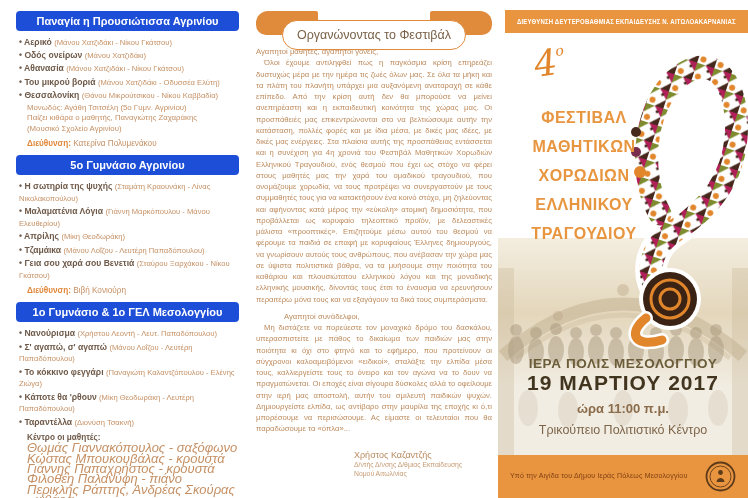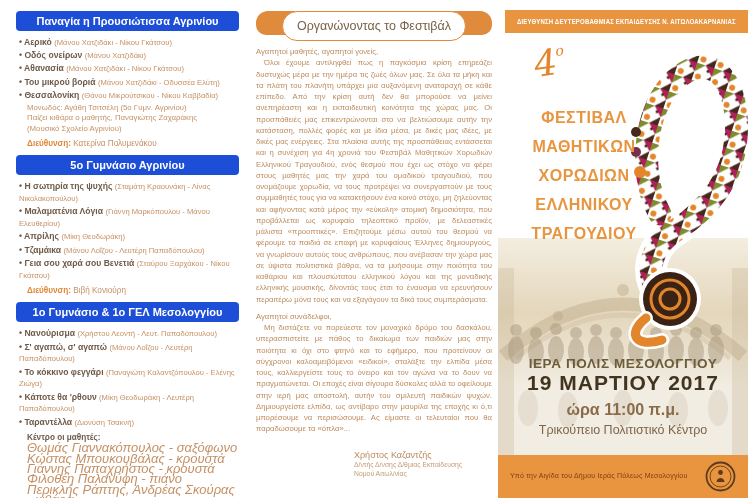--- a/index.html
+++ b/index.html
@@ -21,27 +21,27 @@
   .dir-nm{color:#C59064;}
   .players-label{font-size:8.2px;font-weight:bold;color:#6F5A49;margin:5px 0 1px 11px;}
   .players div{font-size:13px;line-height:10.3px;color:#C59064;margin-left:11px;font-style:italic;}
 
   
   .col-mid{position:absolute;left:256px;top:8px;width:236px;}
   .mid-header{position:relative;height:32px;margin-bottom:6px;}
   .wing{position:absolute;top:3px;width:62px;height:24px;background:#E08A3C;}
   .wing.l{left:0;border-radius:12px 2px 2px 10px;}
   .wing.r{right:0;border-radius:2px 12px 10px 2px;}
-  .mid-pill{position:absolute;left:26px;right:26px;top:3px;height:28px;background:#fff;
+  .mid-pill{position:absolute;left:26px;right:26px;top:12px;height:28px;background:#fff;
         border:1.6px solid #E08A3C;border-radius:15px;color:#7A6148;font-size:12.5px;
         text-align:center;line-height:28px;z-index:1;}
   .mid-body{font-size:7.7px;line-height:11.25px;color:#BD8A5C;text-align:justify;}
   .mid-body p{margin:0;}
   .mid-body p.ind{text-indent:8px;}
-  .mid-body p.gap{margin-top:6px;}
+  .mid-body p.gap{margin-top:6px;margin-left:28px;}
   .signature{margin-top:15px;margin-left:98px;text-align:left;}
   .sig-name{font-size:9px;color:#B98A5E;}
   .sig-title{font-size:6.8px;line-height:9px;color:#C59B72;}
 
   
   .col-right{position:absolute;left:498px;top:0;width:250px;height:498px;}
   .dir-banner{position:absolute;left:7px;right:0;top:10px;height:23px;background:#E9953F;
         color:#fff;font-size:6.4px;font-weight:bold;text-align:center;line-height:23px;z-index:3;}
   .dir-banner span{display:inline-block;transform:scaleX(.94);letter-spacing:.2px;}
   .edition{position:absolute;left:36px;top:42px;z-index:3;color:#E2862C;
@@ -49,21 +49,21 @@
   .edition sup{font-size:14px;vertical-align:18px;}
   .fest-title{position:absolute;left:0;top:103px;width:172px;text-align:center;z-index:3;
         color:#E8953F;font-weight:bold;font-size:16px;letter-spacing:.5px;line-height:29px;}
   .photo{position:absolute;left:0;top:238px;width:250px;height:217px;z-index:1;opacity:.8;}
   .clef{position:absolute;left:108px;top:52px;width:142px;height:300px;z-index:2;}
   .location{position:absolute;left:0;top:356px;width:100%;text-align:center;z-index:3;
         font-size:13.5px;font-weight:bold;letter-spacing:.6px;color:#6B5C3A;}
   .date{position:absolute;left:0;top:371px;width:100%;text-align:center;z-index:3;
         font-size:21px;font-weight:bold;letter-spacing:1px;color:#42351F;}
   .time{position:absolute;left:0;top:401px;width:100%;text-align:center;z-index:3;
-        font-size:16px;font-weight:bold;color:#8A6B4A;}
+        font-size:13px;font-weight:bold;color:#8A6B4A;}
   .venue{position:absolute;left:0;top:423px;width:100%;text-align:center;z-index:3;
         font-size:12.5px;color:#7D654A;}
   .footer-band{position:absolute;left:0;bottom:0;width:100%;height:43px;background:#E9953F;z-index:4;}
   .footer-text{position:absolute;left:12px;top:17px;font-size:7px;color:#7C3D12;letter-spacing:.2px;}
   .seal{position:absolute;right:12px;top:6px;width:31px;height:31px;}
 </style>
 </head>
 <body>
 
 <div class="page">

